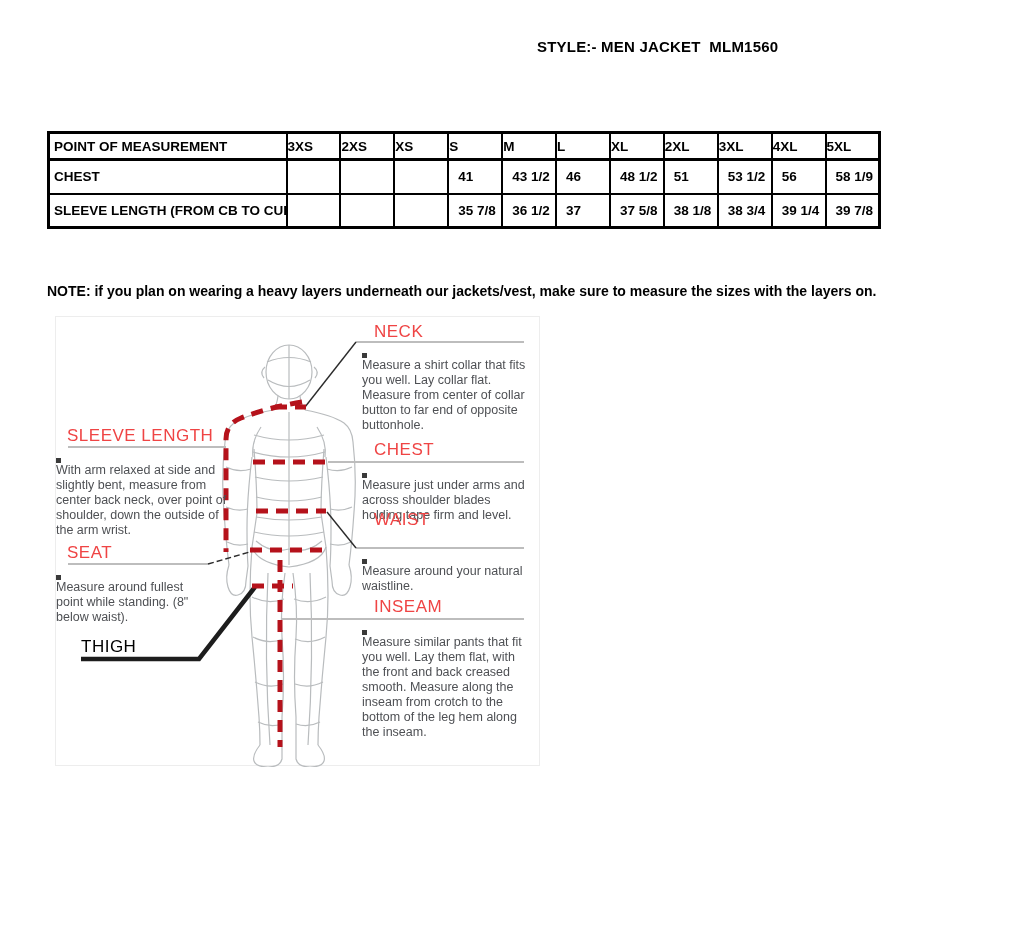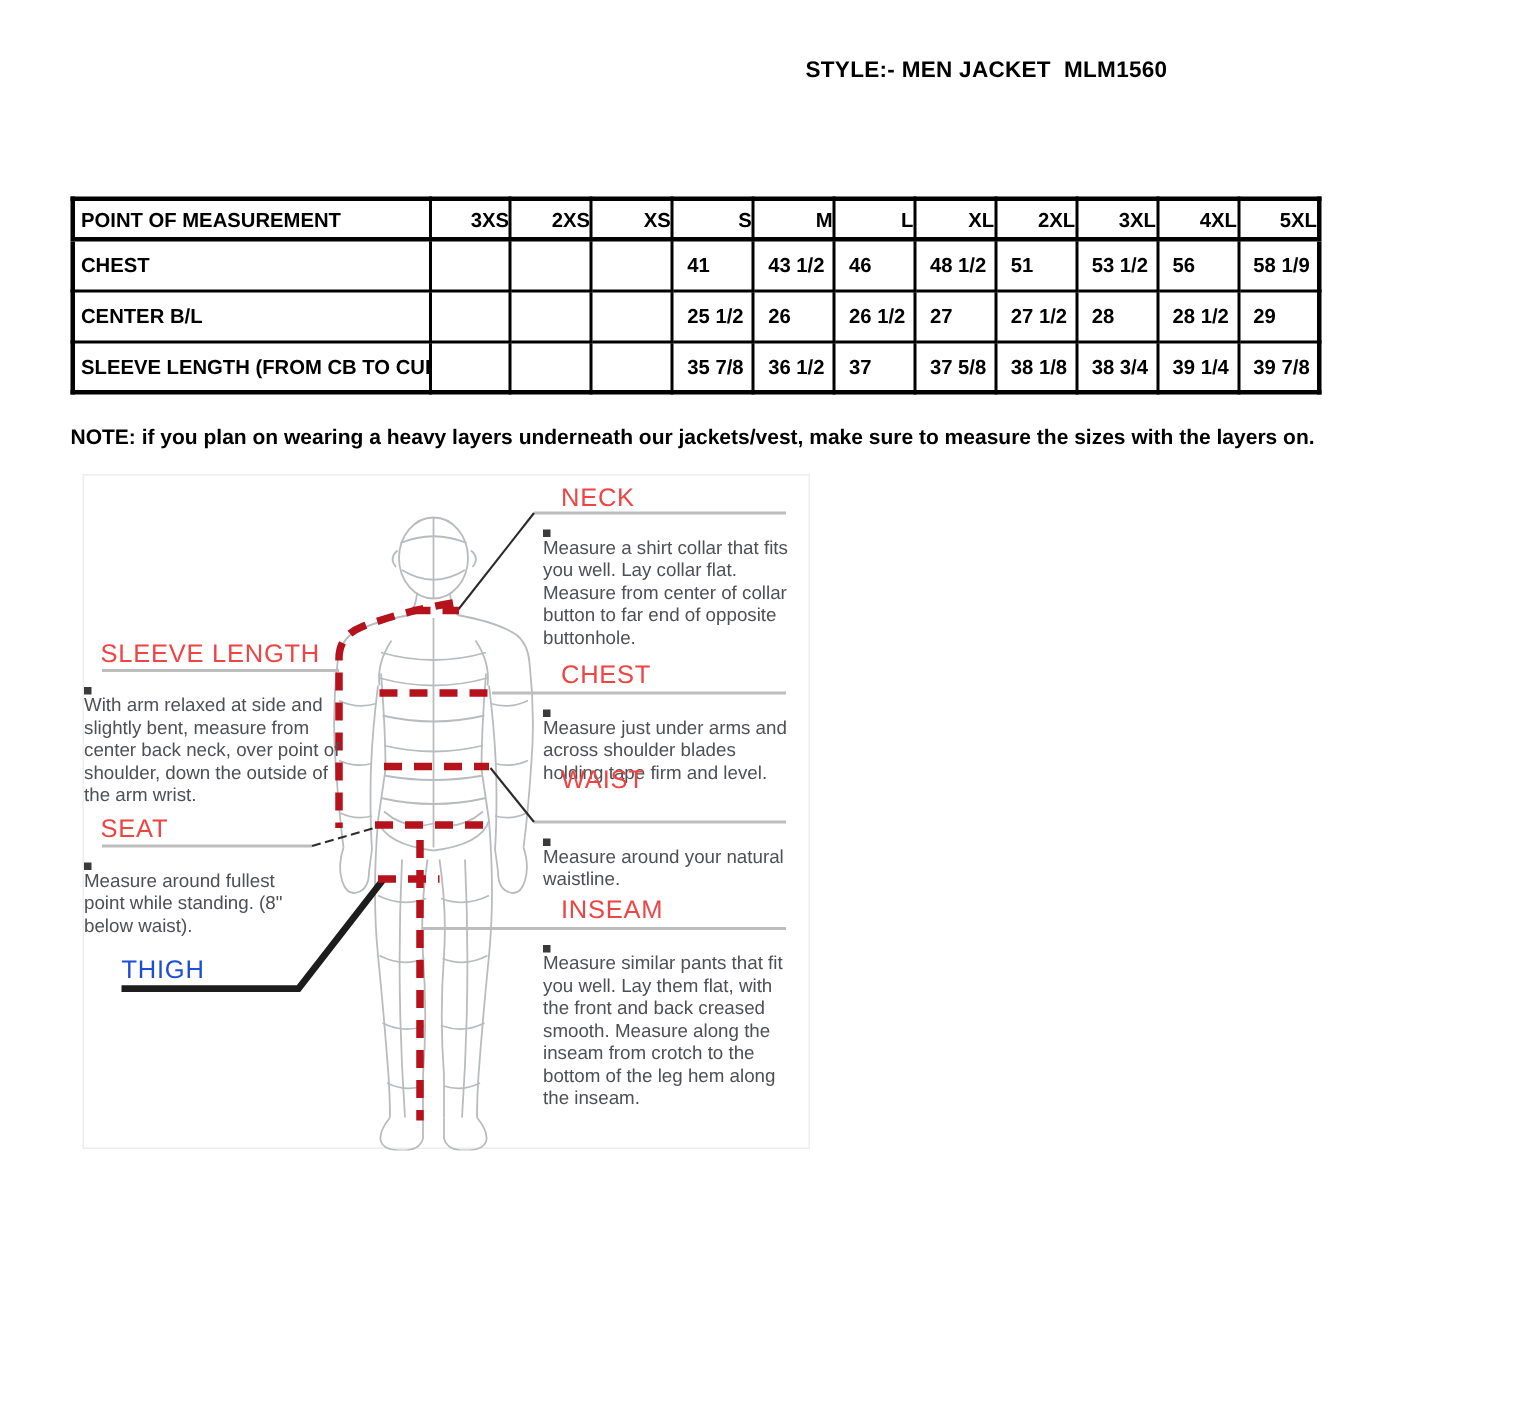--- a/index.html
+++ b/index.html
@@ -15,21 +15,21 @@
   
   table.size-chart {
     position:absolute; left:47px; top:131px; width:834px;
     border-collapse:collapse; table-layout:fixed;
     border:3px solid #000;
   }
   table.size-chart th, table.size-chart td {
     border:2px solid #000; font-size:13.5px; font-weight:bold;
     height:34px; vertical-align:middle; overflow:hidden; white-space:nowrap;
   }
-  table.size-chart thead th { height:27px; text-align:right; }
+  table.size-chart thead th { height:27px; text-align:left; }
   table.size-chart thead th:first-child { text-align:left; padding-left:4px; }
   table.size-chart thead tr { border-bottom:3px solid #000; }
   table.size-chart tbody th { text-align:left; padding-left:4px; }
   table.size-chart tbody td { text-align:left; padding-left:9px; }
   .note-line {
     position:absolute; left:47px; top:283px;
     font-size:14px; font-weight:bold; white-space:pre;
   }
   
   .diagram {
@@ -44,21 +44,21 @@
   }
   .dbody {
     position:absolute; display:flex; align-items:flex-start;
     font-size:12.5px; line-height:1.2; color:#4e5054;flex-direction:column;
   }
   .dbody .sq {
     flex:0 0 auto; width:5px; height:5px; background:#3a3a3a;
     margin:4px 7px 0 0;
   }
   .dbody.nobullet { color:#333; font-size:13px; line-height:1.3; }
-  .thigh-head h3 { color:#1d4ed8; }
+  .thigh-head h3 { color:#000000; }
 </style>
 </head>
 <body>
 
 <div class="doc-title">STYLE:- MEN JACKET  MLM1560</div>
 
 <table class="size-chart">
   <colgroup>
     <col style="width:238px">
       <col>
@@ -96,34 +96,20 @@
       <td></td>
       <td></td>
       <td>41</td>
       <td>43 1/2</td>
       <td>46</td>
       <td>48 1/2</td>
       <td>51</td>
       <td>53 1/2</td>
       <td>56</td>
       <td>58 1/9</td>
-    </tr>
-    <tr>
-      <th>CENTER B/L</th>
-      <td></td>
-      <td></td>
-      <td></td>
-      <td>25 1/2</td>
-      <td>26</td>
-      <td>26 1/2</td>
-      <td>27</td>
-      <td>27 1/2</td>
-      <td>28</td>
-      <td>28 1/2</td>
-      <td>29</td>
     </tr>
     <tr>
       <th>SLEEVE LENGTH (FROM CB TO CUFF)</th>
       <td></td>
       <td></td>
       <td></td>
       <td>35 7/8</td>
       <td>36 1/2</td>
       <td>37</td>
       <td>37 5/8</td>

